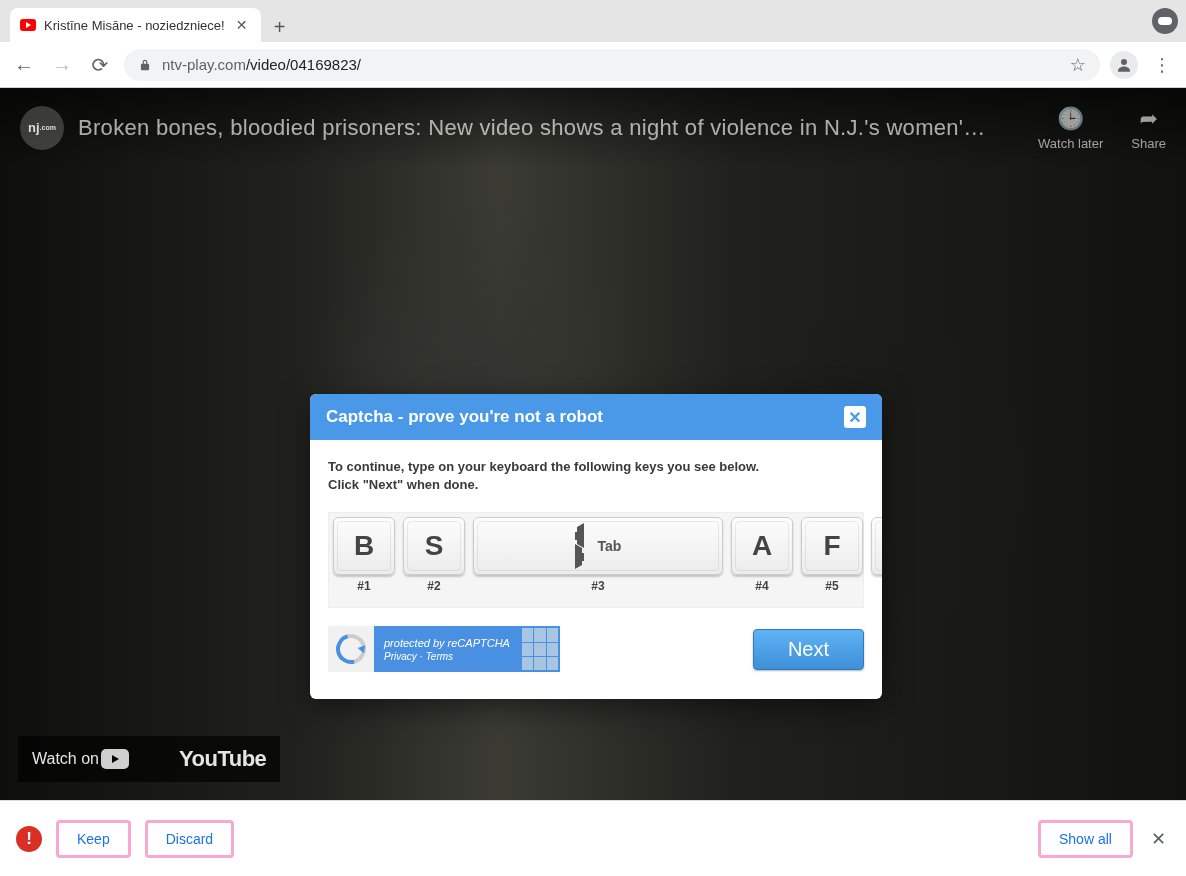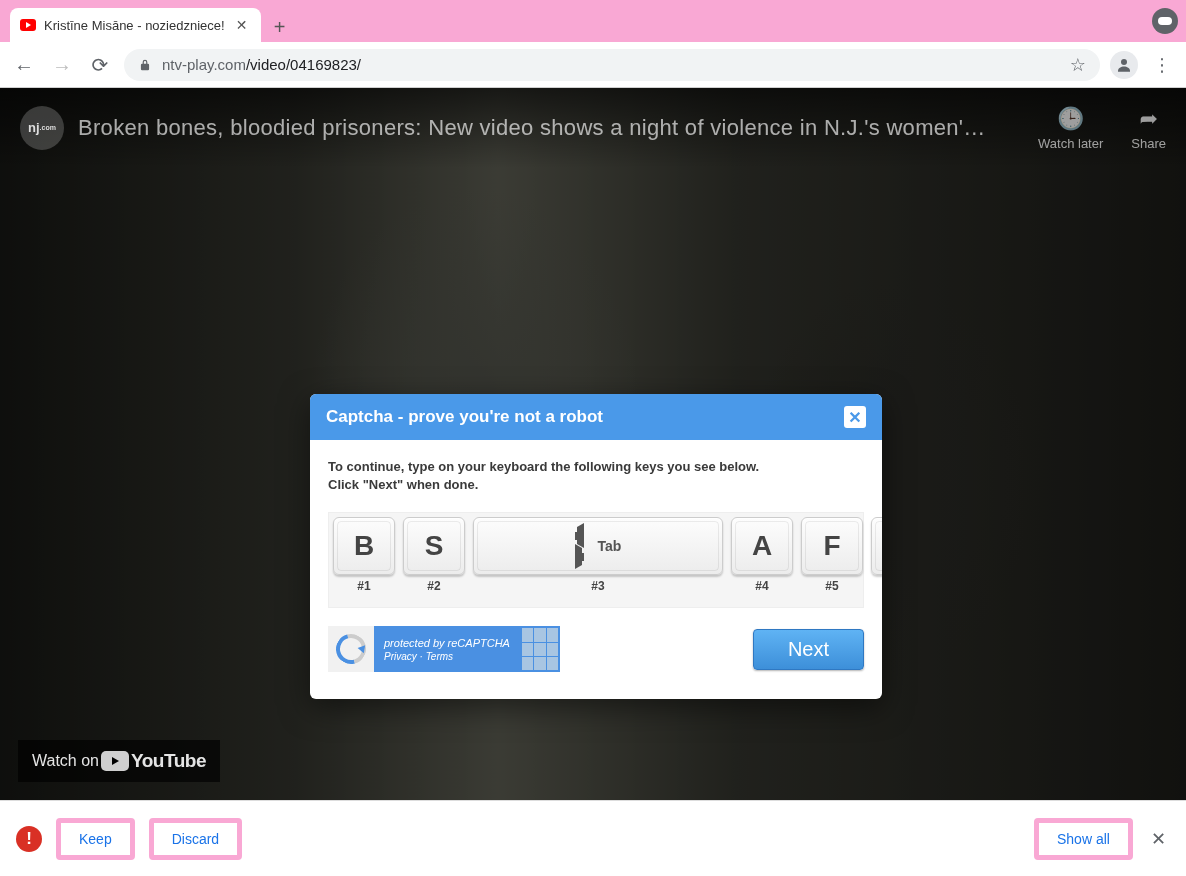--- a/index.html
+++ b/index.html
@@ -3,21 +3,21 @@
 <meta charset="utf-8">
 <style>
 * { margin:0; padding:0; box-sizing:border-box; font-family:"Segoe UI",Arial,sans-serif; }
 body { width:1186px; height:876px; background:#fff; overflow:hidden; position:relative; }
 
 
 .window-controls { position:absolute; top:0; right:0; display:flex; gap:6px; padding:4px 8px; }
 .wc-btn { width:30px; height:18px; border:1px solid #888; background:#f4f4f4; display:flex; align-items:center; justify-content:center; font-size:11px; color:#666; }
 
 
-.tabstrip { height:42px; background:#f9a8d4; display:flex; align-items:flex-end; padding-left:10px; position:relative; }
+.tabstrip { height:42px; background:#e5e5e5; display:flex; align-items:flex-end; padding-left:10px; position:relative; }
 .tab { height:34px; background:#fff; border-radius:8px 8px 0 0; display:flex; align-items:center; padding:0 10px; gap:8px; min-width:250px; max-width:270px; }
 .tab-title { font-size:13px; color:#333; white-space:nowrap; overflow:hidden; text-overflow:ellipsis; flex:1; }
 .tab-close,.new-tab { width:18px; height:18px; display:flex; align-items:center; justify-content:center; font-size:14px; color:#555; cursor:pointer; }
 .new-tab { margin-left:10px; font-size:20px; color:#555; margin-bottom:6px; }
 .yt-favicon { width:16px; height:12px; background:#ff0000; border-radius:3px; display:flex; align-items:center; justify-content:center; }
 .yt-favicon::after { content:""; border-left:5px solid #fff; border-top:3px solid transparent; border-bottom:3px solid transparent; }
 .incognito { position:absolute; right:8px; top:8px; width:26px; height:26px; background:#5f6368; border-radius:50%; display:flex; align-items:center; justify-content:center; }
 .incognito::after { content:""; width:14px; height:8px; background:#fff; border-radius:4px; }
 
 
@@ -43,21 +43,21 @@
 .vid-overlay-top { position:absolute; top:0; left:0; right:0; height:80px; display:flex; align-items:center; padding:0 20px; background:linear-gradient(180deg, rgba(0,0,0,0.6), transparent); }
 .nj-logo { width:44px; height:44px; border-radius:50%; background:rgba(255,255,255,0.2); display:flex; align-items:center; justify-content:center; color:#ddd; font-size:13px; font-weight:bold; line-height:0.7; text-align:center; }
 .vid-title { color:rgba(255,255,255,0.65); font-size:22px; margin-left:14px; flex:1; letter-spacing:0.3px; }
 .vid-actions { display:flex; gap:28px; color:rgba(255,255,255,0.6); font-size:13px; }
 .vid-act { display:flex; flex-direction:column; align-items:center; gap:4px; }
 .vid-act-icon { font-size:22px; }
 .watch-on { position:absolute; bottom:18px; left:18px; background:rgba(0,0,0,0.65); color:#e5e5e5; padding:10px 14px; display:flex; align-items:center; gap:2px; font-size:16px; }
 .ytlogo { display:flex; align-items:center; gap:2px; }
 .yt-play { width:28px; height:20px; background:rgba(230,230,230,0.9); border-radius:5px; display:flex; align-items:center; justify-content:center; }
 .yt-play::after { content:""; border-left:7px solid #000; border-top:4px solid transparent; border-bottom:4px solid transparent; }
-.yt-text { font-weight:600; font-size:19px; letter-spacing:-0.5px; }
+.yt-text { font-weight:600; font-size:22px; letter-spacing:-0.5px;margin-left:48px; }
 
 
 .modal { position:absolute; top:306px; left:310px; width:572px; background:#fff; border-radius:6px; box-shadow:0 8px 30px rgba(0,0,0,0.5); overflow:hidden; }
 .modal-head { background:#4a99e9; color:#fff; padding:12px 16px; display:flex; align-items:center; justify-content:space-between; }
 .modal-title { font-weight:bold; font-size:17px; }
 .modal-close { width:22px; height:22px; background:#fff; color:#4a99e9; border-radius:3px; display:flex; align-items:center; justify-content:center; font-size:16px; font-weight:bold; cursor:pointer; }
 .modal-body { padding:18px 18px 27px; }
 .inst { font-size:13px; font-weight:bold; color:#3a3a3a; margin-bottom:18px; line-height:1.4; }
 .keys-row { display:flex; gap:8px; background:#f5f5f5; border:1px solid #eee; padding:4px 4px 14px; margin-bottom:18px; }
 .keycol { display:flex; flex-direction:column; align-items:center; gap:4px; position:relative; }
@@ -84,21 +84,21 @@
 .rc-mid { background:#4a90e2; color:#fff; padding:6px 10px; font-size:11px; display:flex; flex-direction:column; justify-content:center;font-style:italic; }
 .rc-links { font-size:10px; margin-top:2px; }
 .rc-right { width:40px; background:#4a90e2; display:grid; grid-template-columns:repeat(3,1fr); grid-template-rows:repeat(3,1fr); gap:1px; padding:2px; }
 .rc-right div { background:#a8c5e2; }
 .next-btn { background:linear-gradient(180deg,#5fb3f4,#3d8fd9); color:#fff; border:1px solid #2f78c2; border-radius:4px; padding:8px 34px; font-size:20px; font-weight:500; cursor:pointer; box-shadow:0 1px 2px rgba(0,0,0,0.3); }
 
 
 .dlbar { position:absolute; bottom:0; left:0; right:0; height:76px; background:#fff; border-top:1px solid #ddd; display:flex; align-items:center; padding:0 20px 0 16px; gap:14px; }
 .dl-warn { width:26px; height:26px; background:#d93025; border-radius:50%; display:flex; align-items:center; justify-content:center; color:#fff; font-size:17px; font-weight:bold; }
 .dl-text { font-size:15px; color:#3c4043; line-height:1.4; max-width:340px; }
-.dl-btn { border:5px solid #f9a8d4; background:#fff; color:#1a73e8; padding:8px 18px; border-radius:4px; font-size:14px; cursor:pointer; }
+.dl-btn { border:3px solid #f9a8d4; background:#fff; color:#1a73e8; padding:8px 18px; border-radius:4px; font-size:14px; cursor:pointer; }
 .dl-right { margin-left:auto; display:flex; align-items:center; gap:18px; }
 .dl-close { font-size:18px; color:#5f6368; cursor:pointer; }
 </style>
 </head>
 <body>
 
 <div class="window-controls">
   <div class="wc-btn">─</div>
   <div class="wc-btn">☐</div>
   <div class="wc-btn">✕</div>

